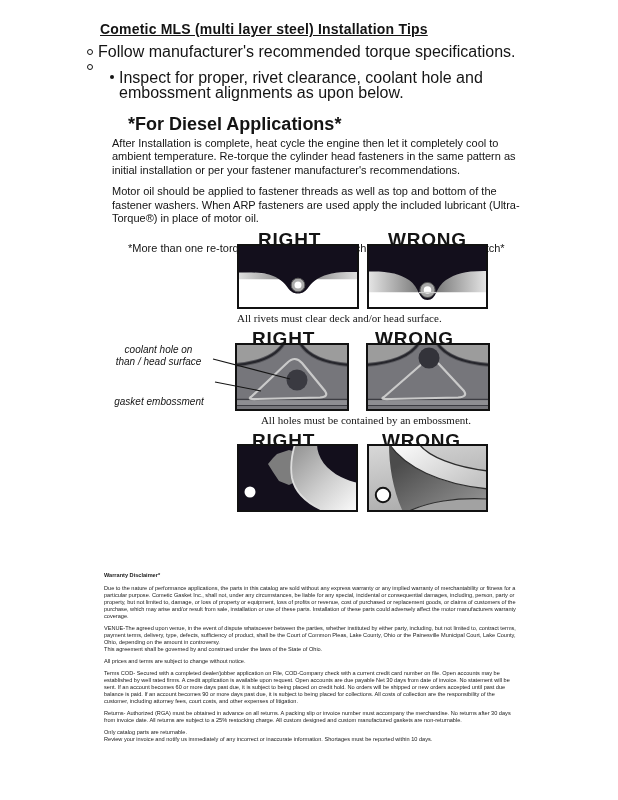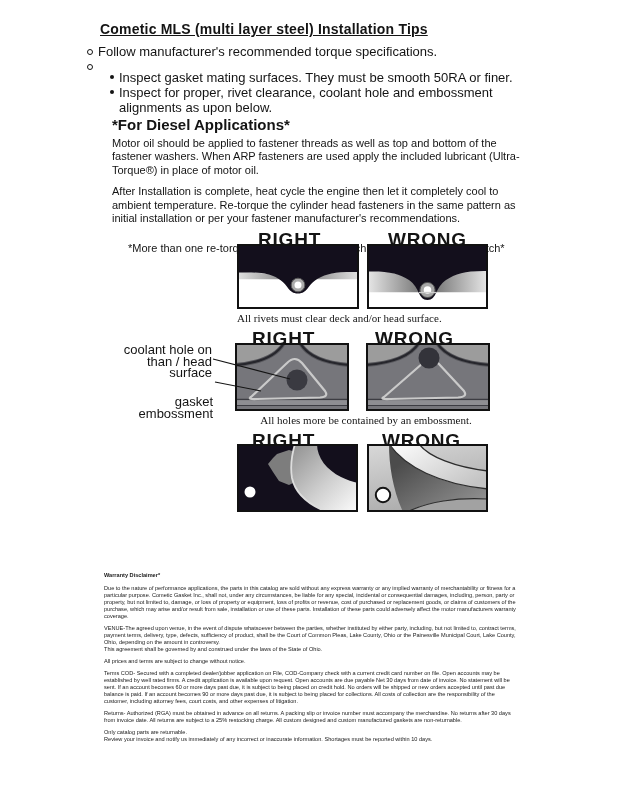--- a/index.html
+++ b/index.html
@@ -2,40 +2,40 @@
 <html><head>
 <meta charset="utf-8">
 <style>
   html,body{margin:0;padding:0;background:#ffffff;}
   #page{position:relative;width:618px;height:760px;background:#ffffff;
         font-family:"Liberation Sans","DejaVu Sans",sans-serif;color:#141414;overflow:hidden;}
 
   .title{position:absolute;left:100px;top:21px;font-size:14px;font-weight:bold;
          text-decoration:underline;letter-spacing:.2px;}
 
-  .bullets{position:absolute;left:87px;top:44px;font-size:13px;line-height:15px;width:440px;}
+  .bullets{position:absolute;left:87px;top:44px;font-size:16px;line-height:15px;width:440px;}
   .brow{display:flex;align-items:flex-start;}
   .brow.sub{margin-left:23px;}
   .mk-circle{flex:none;width:4px;height:4px;border:1px solid #141414;border-radius:50%;
              margin:5px 5px 0 0;}
   .mk-dot{flex:none;width:4px;height:4px;background:#141414;border-radius:50%;
           margin:5px 5px 0 0;}
 
   .diesel{position:absolute;left:112px;top:118px;width:424px;font-size:11px;line-height:13.5px;}
-  .diesel .dh{font-size:15px;font-weight:bold;margin:0 0 5px 0;}
+  .diesel .dh{font-size:18px;font-weight:bold;margin:0 0 5px 16px;}
   .diesel p{margin:0 0 8px 0;}
   .diesel .note{margin:16px;}
 
   .panel-label{position:absolute;width:90px;font-size:19px;font-weight:bold;
                letter-spacing:.8px;}
   .caption{position:absolute;font-size:11px;line-height:13px;font-family:Liberation Serif, serif;}
   .panel{position:absolute;}
   .panel svg{display:block;}
 
-  .ann{position:absolute;font-size:13px;line-height:11.5px;text-align:right;}
+  .ann{position:absolute;font-size:10px;line-height:11.5px;text-align:center;font-style:italic;}
 
   .warranty{position:absolute;left:104px;top:572px;width:413px;font-size:5.6px;
             line-height:7px;color:#1a1a1a;}
   .warranty .wh{font-weight:bold;margin:0 0 6px 0;}
   .warranty p{margin:0 0 5px 0;}
   .warranty p.tight{margin:0;}
 
   .pagecode{position:absolute;left:387px;top:758px;font-size:19px;letter-spacing:.3px;font-style:italic;}
 </style>
 </head>
@@ -48,32 +48,28 @@
   <div class="bullets">
     <div class="brow">
       <span class="mk-circle"></span>
       <span>Follow manufacturer's recommended torque specifications.</span>
     </div>
     <div class="brow">
       <span class="mk-circle"></span>
     </div>
     <div class="brow sub">
       <span class="mk-dot"></span>
-      <span>Inspect gasket mating surfaces.  They must be smooth 50RA or finer.</span>
-    </div>
-    <div class="brow sub">
-      <span class="mk-dot"></span>
       <span>Inspect for proper, rivet clearance, coolant hole and embossment alignments as upon below.</span>
     </div>
   </div>
 
   <div class="diesel">
     <div class="dh">*For Diesel Applications*</div>
+    <p>After Installation is complete, heat cycle the engine then let it completely cool to ambient temperature. Re-torque the cylinder head fasteners in the same pattern as initial installation or per your fastener manufacturer's recommendations.</p>
     <p>Motor oil should be applied to fastener threads as well as top and bottom of the fastener washers. When ARP fasteners are used apply the included lubricant (Ultra-Torque®) in place of motor oil.</p>
-    <p>After Installation is complete, heat cycle the engine then let it completely cool to ambient temperature. Re-torque the cylinder head fasteners in the same pattern as initial installation or per your fastener manufacturer's recommendations.</p>
     <p class="note">*More than one re-torque may be required to achieve proper fastener stretch*</p>
   </div>
 
   <div class="panel-label" style="left:258px;top:229px">RIGHT</div>
   <div class="panel-label" style="left:388px;top:229px">WRONG</div>
 
   <div class="panel" style="left:237px;top:244px;width:122px;height:65px">
     <svg width="122" height="65" viewBox="0 0 122 65">
       <defs>
         <linearGradient id="r1a" x1="0" y1="0" x2="1" y2="0">
@@ -166,21 +162,21 @@
       <circle cx="63" cy="15" r="10.5" fill="#33333a"></circle>
       <rect x="1" y="1" width="122" height="66" fill="none" stroke="#111111" stroke-width="2"></rect>
     </svg>
   </div>
 
   <svg style="position:absolute;left:0;top:330px" width="618" height="100">
     <line x1="213" y1="29" x2="290" y2="49" stroke="#141414" stroke-width="1.1"></line>
     <line x1="215" y1="52" x2="261" y2="61" stroke="#141414" stroke-width="1.1"></line>
   </svg>
 
-  <div class="caption" style="left:232px;top:414px;width:268px;text-align:center">All holes more be contained by an embossment.</div>
+  <div class="caption" style="left:232px;top:414px;width:268px;text-align:center">All holes must be contained by an embossment.</div>
 
   <div class="panel-label" style="left:252px;top:430px">RIGHT</div>
   <div class="panel-label" style="left:382px;top:430px">WRONG</div>
 
   <div class="panel" style="left:237px;top:444px;width:121px;height:68px">
     <svg width="121" height="68" viewBox="0 0 121 68">
       <defs>
         <linearGradient id="r5a" x1="0" y1="0" x2="1" y2="1">
           <stop offset="0" stop-color="#8f8f8f"></stop>
             <stop offset="0.55" stop-color="#cfcfcf"></stop>

